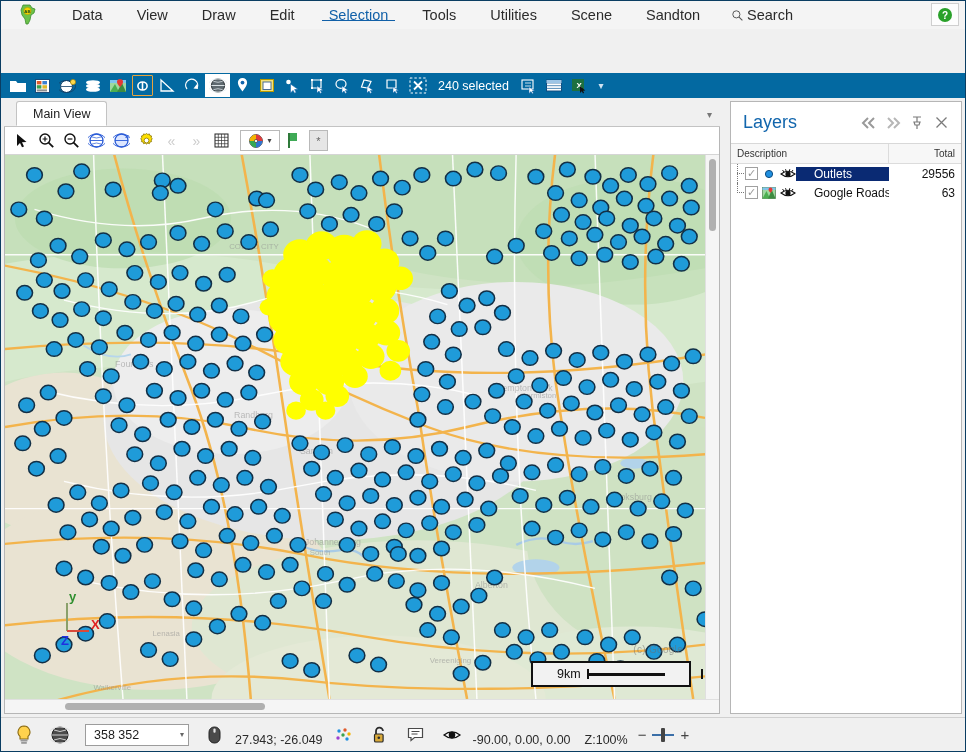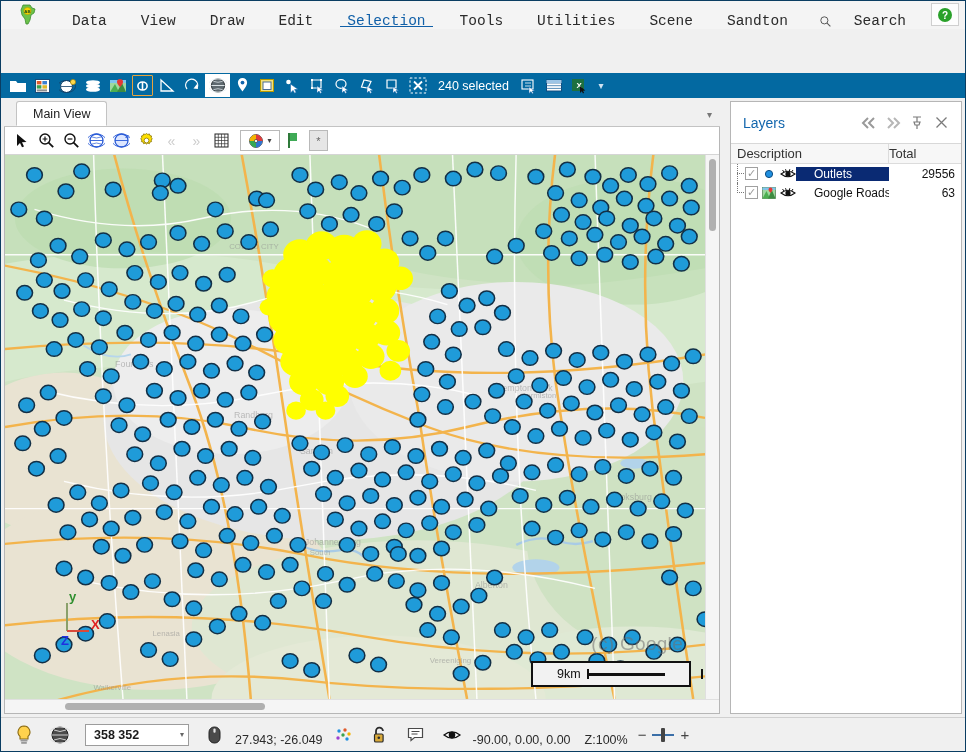--- a/index.html
+++ b/index.html
@@ -24,34 +24,34 @@
     height: 28px; min-height: 28px;
     background: #f4f4f4;
     display: flex; align-items: stretch;
     position: relative;
     border-bottom: 0;
   }
   .logo-wrap {
     width: 54px; display: flex; align-items: center; justify-content: center;
   }
   .logo-africa { width: 24px; height: 24px; position: relative; }
-  .menu-items { display: flex; align-items: flex-end; font-family: Liberation Mono, monospace; }
+  .menu-items { display: flex; align-items: center; }
   .menu-item {
     padding: 0 17px;
     display: flex; align-items: center;
     font-size: 14.5px; color: #2b2b2b;
     cursor: default; position: relative;
   }
   .menu-item.active { color: #1160a8; }
   .menu-item.active::after {
     content: ""; position: absolute; left: 10px; right: 10px; bottom: 2px;
     height: 1.5px; background: #1160a8;
   }
   .menu-search {
-    display: flex; align-items: center; gap: 22px;
+    display: flex; align-items: center; gap: 3px;
     padding: 0 14px; font-size: 14.5px; color: #2b2b2b;
   }
   .help-btn {
     position: absolute; right: 6px; top: 2px;
     width: 28px; height: 23px;
     border: 1px solid #cfcfcf; background: #fdfdfd;
     display: flex; align-items: center; justify-content: center;
   }
 
   
@@ -180,55 +180,55 @@
     content:""; position:absolute; left:0; top:1px; width:2.5px; height:10px; background:#111;
     box-shadow: 114px 0 0 0 #111;
   }
 
   .axis-indicator {
     position:absolute; left: 42px; bottom: 52px;
     width: 60px; height: 60px; pointer-events:none;
   }
   .gwatermark {
     position:absolute; right: 22px; bottom: 44px;
-    font-size: 19px; color: rgba(110,110,110,.55);
+    font-size: 10px; color: rgba(110,110,110,.55);
     font-family: "Liberation Sans", sans-serif; letter-spacing:.3px;
   }
 
   
   .layers-panel {
     width: 232px; min-width:232px;
     border: 1px solid #b6b6b6;
     background: #ffffff;
     display: flex; flex-direction: column;
   }
   .layers-head {
     height: 42px; min-height:42px;
     display: flex; align-items: center;
     padding: 0 8px 0 12px;
     border-bottom: 1px solid #d8d8d8;
     background: #ffffff;
   }
   .layers-title {
-    font-size: 14px; color: #1266ad; flex: 1;
+    font-size: 18px; color: #1266ad; flex: 1;
   }
   .lh-btn {
     width: 24px; height: 24px;
     display:flex;align-items:center;justify-content:center;
     color:#8a8a8a;
   }
   .layers-cols {
     height: 20px; min-height:20px;
     display: flex; align-items: center;
     background: #f7f7f7;
     border-bottom: 1px solid #dcdcdc;
-    font-size: 13px; color: #333;
+    font-size: 10px; color: #333;
   }
   .lc-desc { flex:1; padding-left:6px; border-right:1px solid #dcdcdc; height:100%; display:flex;align-items:center;}
-  .lc-total { width: 72px; padding-right:6px; }
+  .lc-total { width: 72px; padding-right:6px; text-align: right; }
   .layer-row {
     height: 19px; display:flex; align-items:center;
     font-size: 12px; color:#111;
   }
   .layer-tree { width: 14px; height:100%; position:relative; }
   .layer-tree::before{
     content:""; position:absolute; left:6px; top:0; bottom:0; width:0;
     border-left: 1px dotted #777;
   }
   .layer-tree::after{
@@ -261,21 +261,21 @@
     width: 34px; height: 30px;
     display:flex;align-items:center;justify-content:center;
   }
   .sb-combo {
     width: 104px; height: 22px; margin: 0 6px;
     border: 1px solid #9c9c9c; background:#fff;
     display: flex; align-items: center;
     padding: 0 4px 0 8px;
     font-size: 12.5px; color:#1b1b1b;
   }
-  .sb-combo .val { flex:1;font-weight:bold; }
+  .sb-combo .val { flex:1; }
   .sb-text { padding: 0 2px; white-space: nowrap; margin-top: 11px; }
   .zoomctl { display:flex; align-items:center; gap:6px; padding-left:6px;}
   .zoomctl .minus, .zoomctl .plus { font-size:15px; color:#444; }
   .slider { position: relative; width: 22px; height: 14px;}
   .slider::before{content:"";position:absolute;left:0;right:0;top:6px;height:2px;background:#3b6fa8;}
   .slider::after{content:"";position:absolute;left:9px;top:0;width:4px;height:14px;background:#444;border-radius:1px;}
 </style>
 </head>
 <body>
 

